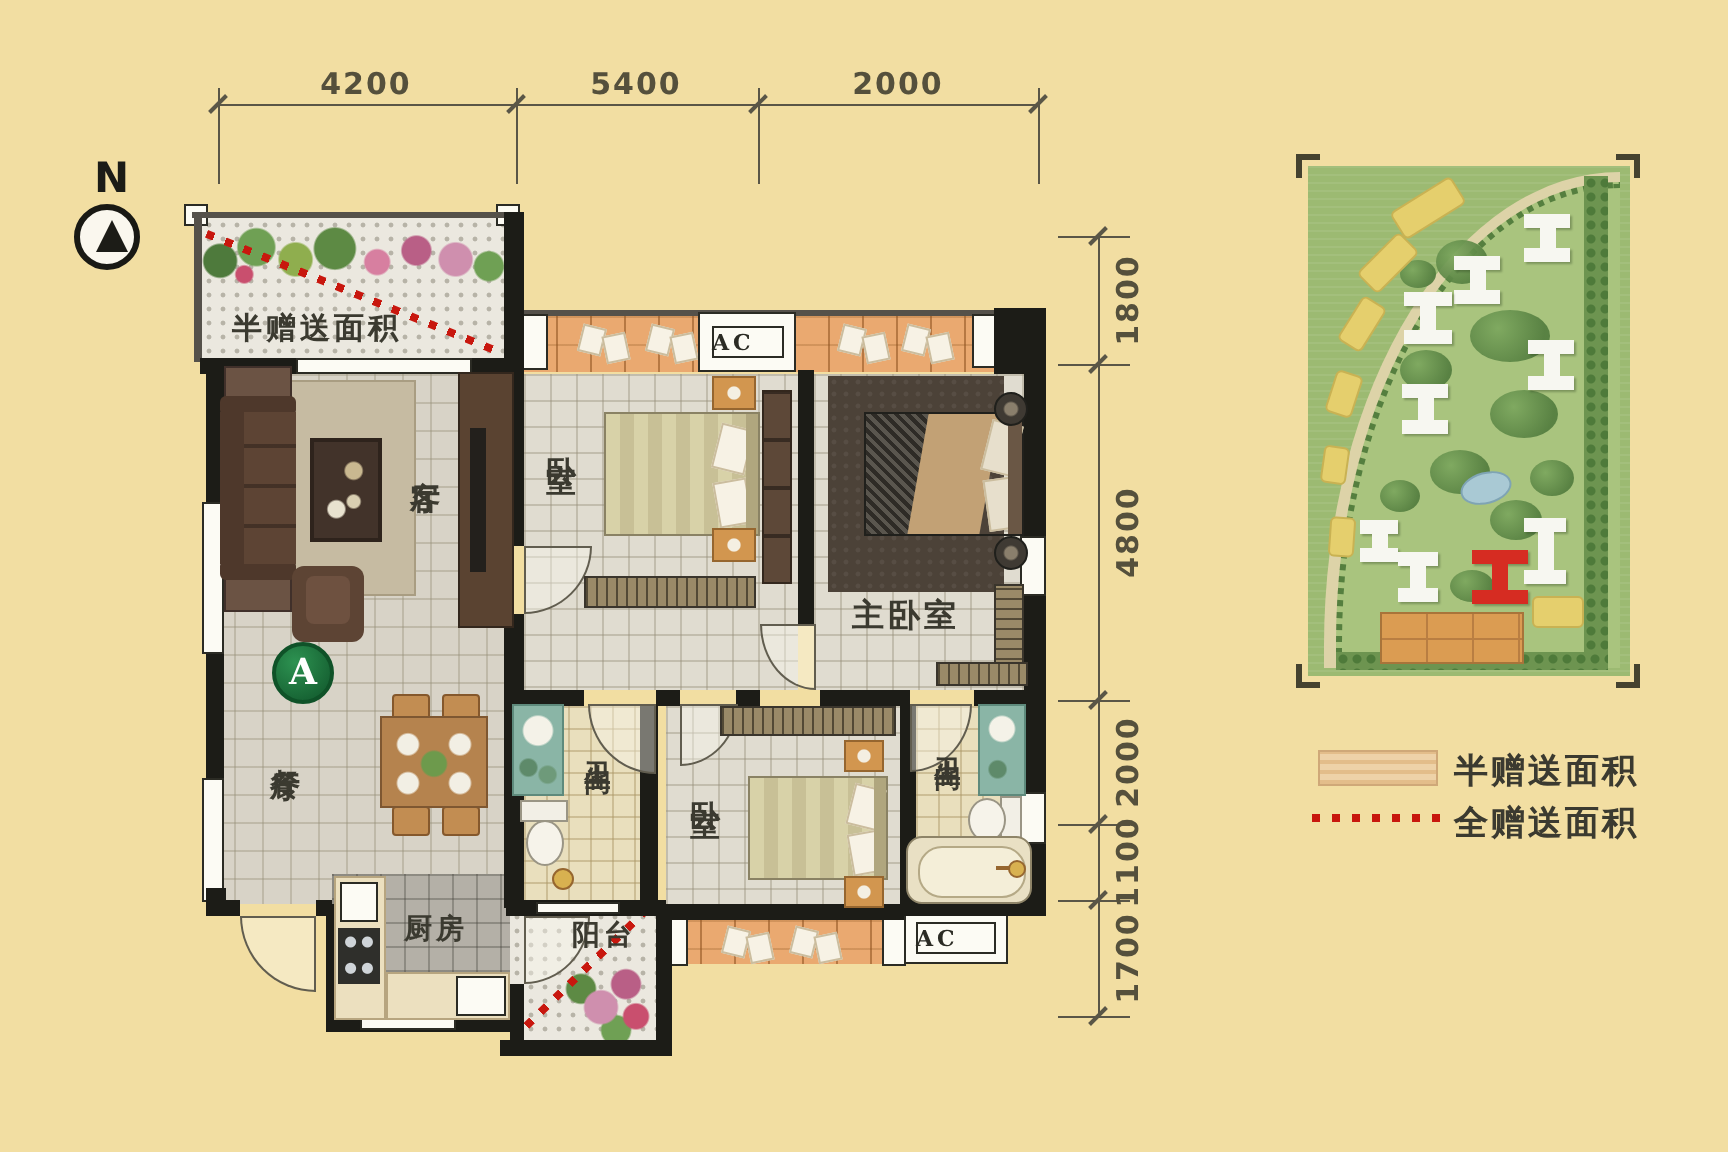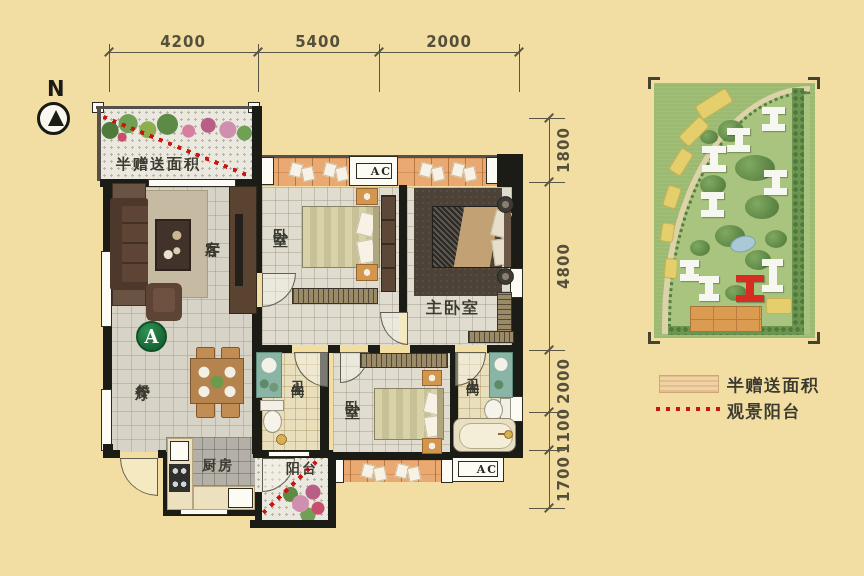--- a/index.html
+++ b/index.html
@@ -35,21 +35,21 @@
     repeating-linear-gradient(90deg,rgba(35,30,20,.6) 0 1px,transparent 1px 5px);
     border:1px solid #3a352c;box-sizing:border-box}
   .hatchv{background-image:repeating-linear-gradient(0deg,rgba(35,30,20,.6) 0 1px,transparent 1px 5px)}
   .ns{position:absolute;background:#d2964f radial-gradient(circle at 50% 50%,#f4efe2 3px,rgba(0,0,0,0) 3.6px);
       border:1px solid #96662f;box-sizing:border-box}
   .pillow{position:absolute;width:10px;height:12px;background:#f7f2e5;border:1px solid #cbbd9e;transform:rotate(14deg)}
   
   .lbl{position:absolute;color:#3b3a30;font-weight:bold;font-size:15px;letter-spacing:2px;line-height:1.1;white-space:nowrap}
   .v{writing-mode:vertical-rl;text-orientation:upright;letter-spacing:3px;white-space:normal}
   .aclbl{position:absolute;font-family:"DejaVu Serif","Liberation Serif",serif;font-size:11px;color:#2b2b24;
-         letter-spacing:2px;text-align:right;font-weight:bold}
+         letter-spacing:2px;text-align:left;font-weight:bold}
   
   .dots{position:absolute;height:4px;background-image:repeating-linear-gradient(90deg,#c8170e 0 4px,transparent 4px 10px);
         transform-origin:0 0}
   
   .dim{position:absolute;background:#5a5647}
   .slash{position:absolute;width:12px;height:2px;background:#5a5647;transform:rotate(-45deg)}
   .dimlbl{position:absolute;color:#55503c;font-size:15px;font-weight:bold;text-align:center;letter-spacing:1px}
   
   .compass-ring{position:absolute;width:33px;height:33px;border:3px solid #191914;border-radius:50%;
                 background:#faf7ee;box-sizing:border-box}
@@ -411,16 +411,16 @@
 
   <div class="cmark" style="left:648px;top:77px"></div>
   <div class="cmark" style="left:808px;top:77px;transform:rotate(90deg)"></div>
   <div class="cmark" style="left:808px;top:332px;transform:rotate(180deg)"></div>
   <div class="cmark" style="left:648px;top:332px;transform:rotate(270deg)"></div>
 
   <div>
     <div class="legend-swatch" style="left:659px;top:375px"></div>
     <div class="leglbl" style="left:727px;top:374px">半赠送面积</div>
     <div class="dots" style="left:656px;top:407px;width:64px"></div>
-    <div class="leglbl" style="left:727px;top:400px">观景阳台</div>
+    <div class="leglbl" style="left:727px;top:400px">全赠送面积</div>
   </div>
 
 </div>
 
 </body></html>

